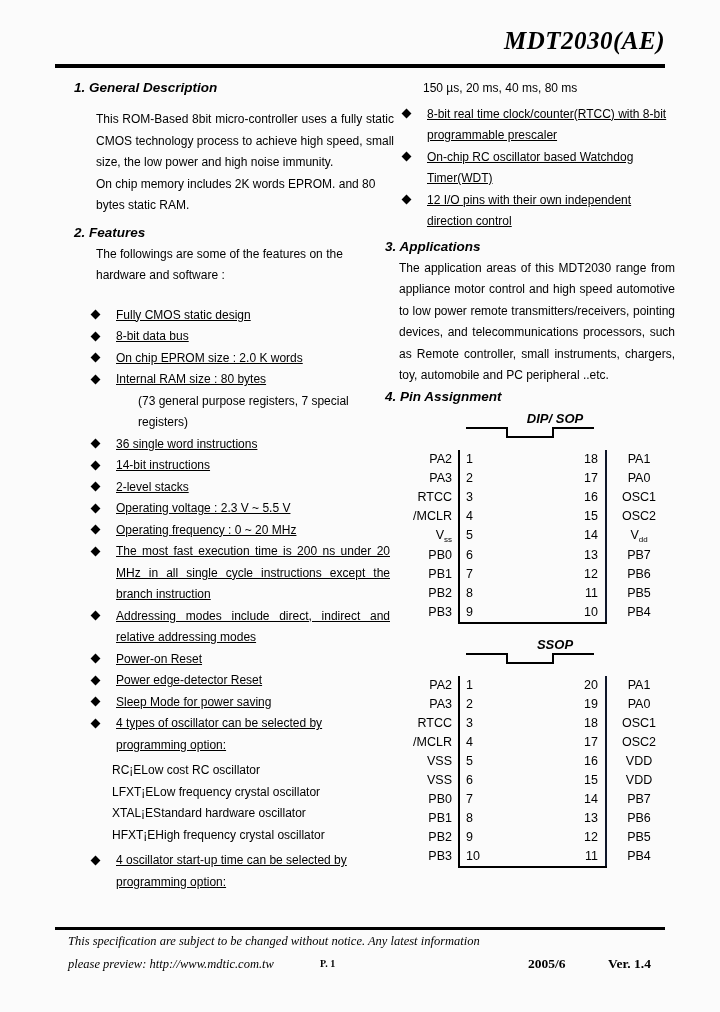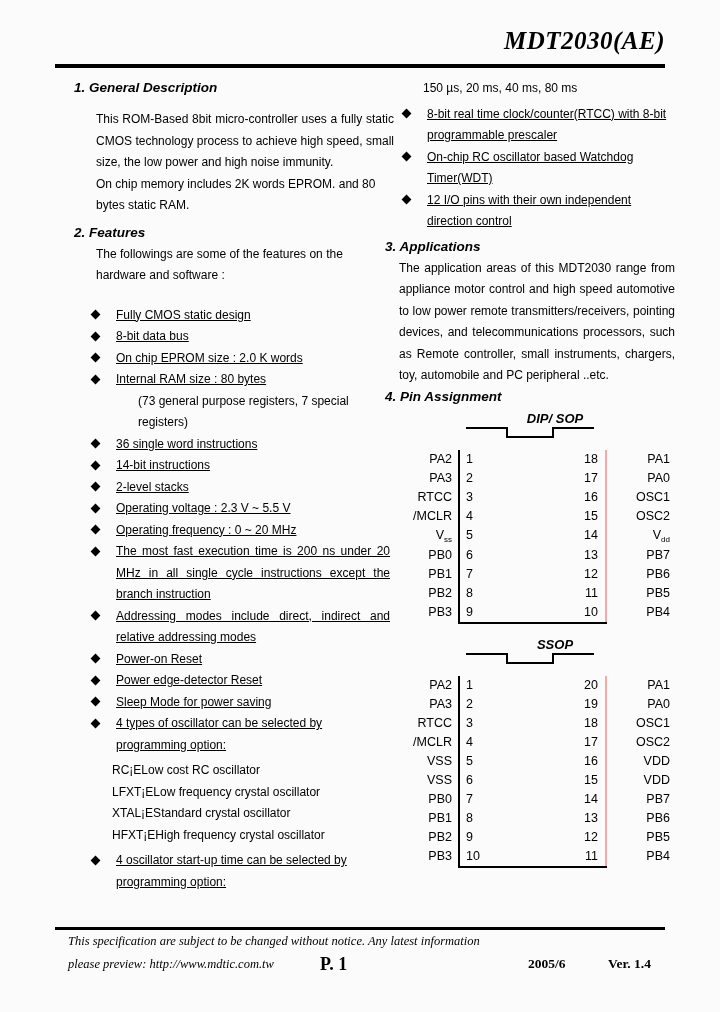--- a/index.html
+++ b/index.html
@@ -134,22 +134,22 @@
     line-height: 19px;
     height: 19px;
     padding: 0 4px;
     vertical-align: middle;
     border: none;
   }
   td.lbl-l { width: 62px; text-align: right;  padding-right: 6px; }
   td.num-l { width: 62px; text-align: left;   padding-left: 6px;
              border-left: 2px solid #000; }
   td.num-r { width: 62px; text-align: right;  padding-right: 7px;
-             border-right: 2px solid #fca5a5; }
-  td.lbl-r { width: 62px; text-align: right;   padding-left: 1px; }
+             border-right: 2px solid #0f172a; }
+  td.lbl-r { width: 62px; text-align: center;   padding-left: 1px; }
   tr.first td.num-l, tr.first td.num-r { }
   tr.last  td.num-l, tr.last  td.num-r { border-bottom: 2px solid #000; }
   
   .edge-top {
     position: relative;
     width: 128px;
     margin: 0 auto;
     height: 11px;
   }
   .edge-top .seg {
@@ -210,21 +210,21 @@
     height: 24px;
   }
   .footer .url { position: absolute; left: 0; top: 0; }
   .footer .pageno {
     position: absolute;
     left: 252px;
     top: 0;
     font-style: normal;
     font-weight: bold;
     font-family: "Liberation Serif", serif;
-    font-size: 18px;
+    font-size: 10px;
   }
   .footer .date {
     position: absolute;
     left: 460px;
     top: 0;
     font-style: normal;
     font-weight: bold;
     font-size: 13.5px;
   }
   .footer .ver {
@@ -325,21 +325,21 @@
         <span>Sleep Mode for power saving</span>
       </li>
       <li>
         <span class="dia"></span>
         <span>4 types of oscillator can be selected by programming option:</span>
       </li>
     </ul>
 
     <div class="sub-line">RC¡ELow cost RC oscillator</div>
     <div class="sub-line">LFXT¡ELow frequency crystal oscillator</div>
-    <div class="sub-line">XTAL¡EStandard crystal oscillator</div>
+    <div class="sub-line">XTAL¡EStandard hardware oscillator</div>
     <div class="sub-line">HFXT¡EHigh frequency crystal oscillator</div>
 
     <ul class="bullets">
       <li>
         <span class="dia"></span>
         <span>4 oscillator start-up time can be selected by programming option:</span>
       </li>
     </ul>
 
   </div>

